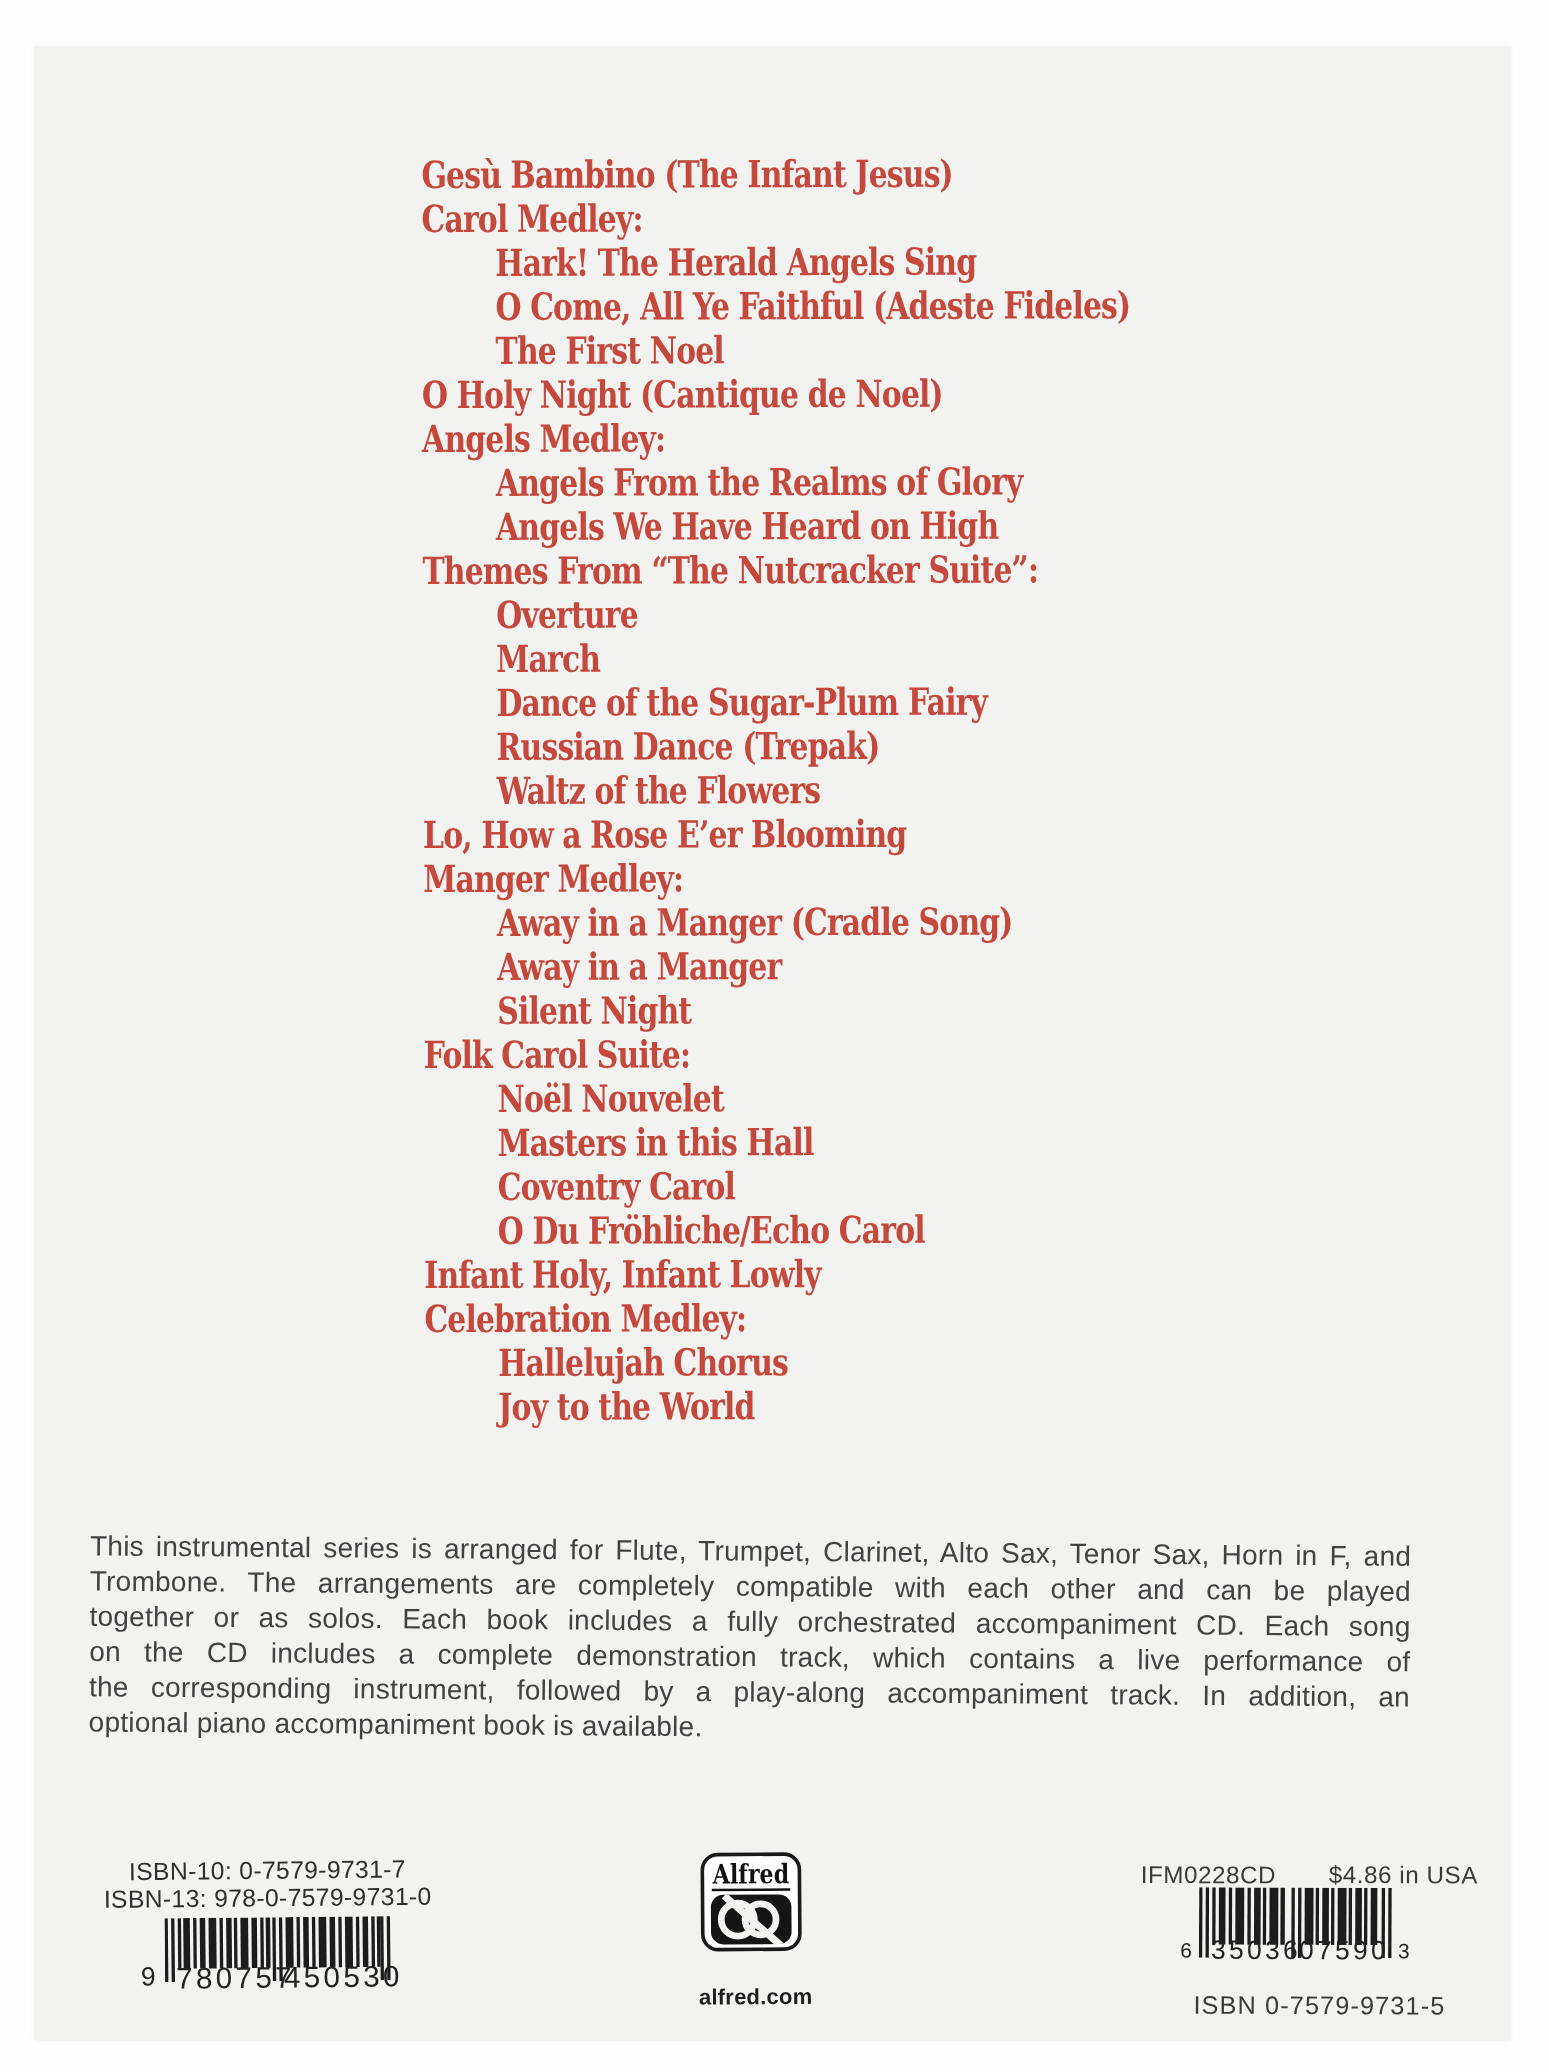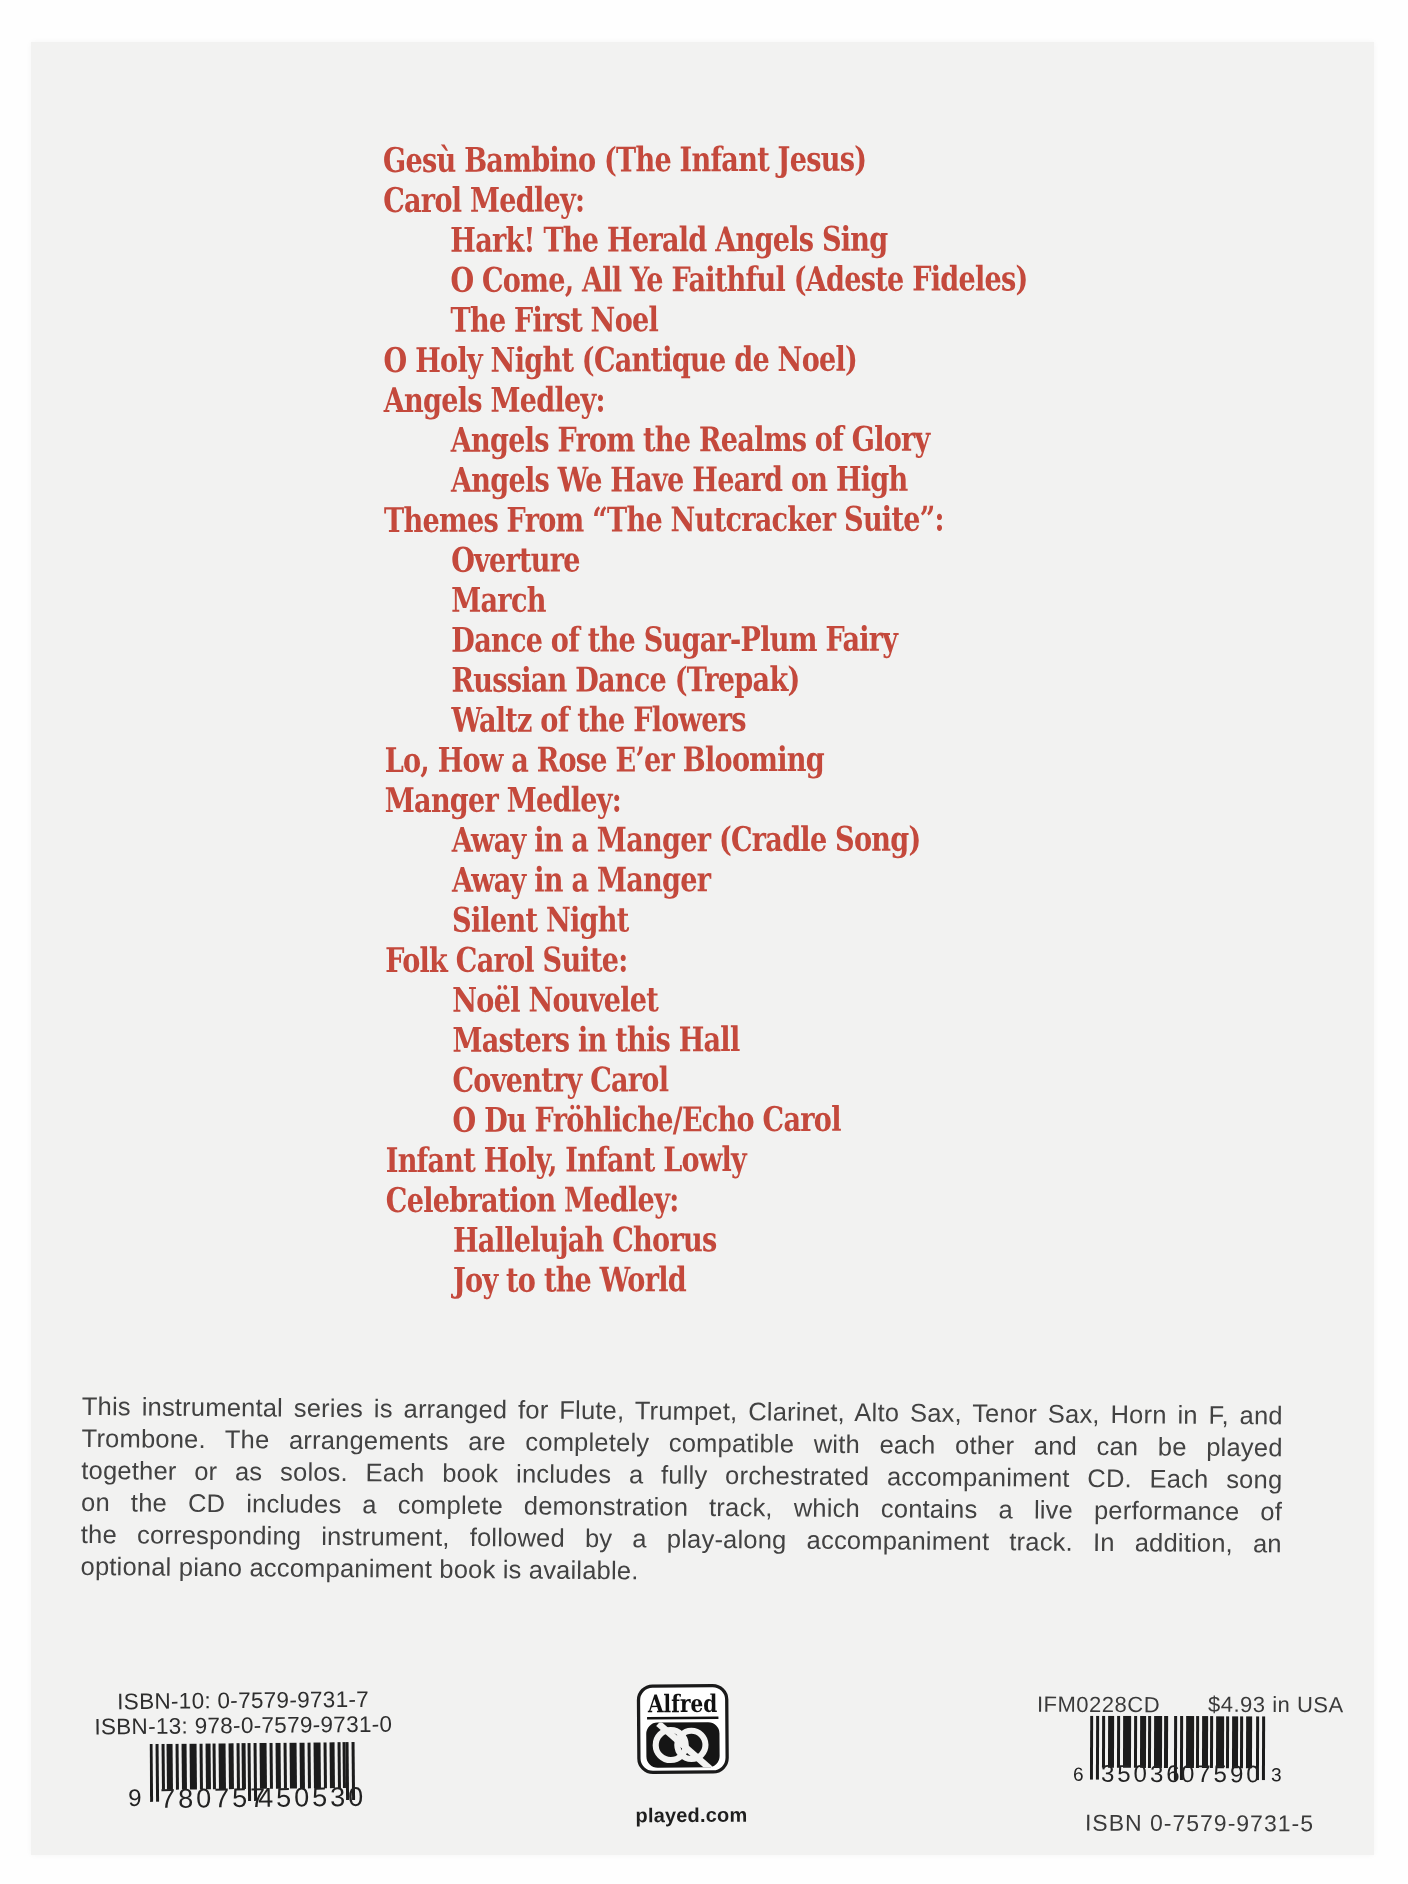--- a/index.html
+++ b/index.html
@@ -180,25 +180,25 @@
         <rect x="3" y="3" width="94" height="92" rx="15" fill="#ffffff" stroke="#1a1a1a" stroke-width="3.5"></rect>
         <text x="50" y="31" text-anchor="middle" textLength="74" lengthAdjust="spacingAndGlyphs" font-family="DejaVu Serif, serif" font-weight="bold" font-size="26" fill="#111">Alfred</text>
         <rect x="12" y="36" width="76" height="2.5" fill="#111"></rect>
         <rect x="11" y="42" width="78" height="48" rx="12" fill="#151515"></rect>
         <g clip-path="url(#blob)" stroke="#f2f2f1" fill="none">
           <circle cx="37" cy="66" r="16" stroke-width="6.5"></circle>
           <circle cx="59" cy="66" r="15" stroke-width="6.5"></circle>
           <line x1="24" y1="43" x2="86" y2="98" stroke-width="7"></line>
         </g>
       </svg>
-      <div class="site">played.com</div>
+      <div class="site">alfred.com</div>
     </div>
 
     <div class="catalog">IFM0228CD</div>
-    <div class="price">$4.93 in USA</div>
+    <div class="price">$4.86 in USA</div>
 
     <div class="upc">
       <svg width="176" height="64" viewBox="0 0 176 64">
         <g fill="#1c1c1c">
           <rect x="0" y="0" width="3" height="64"></rect>
             <rect x="6" y="0" width="3" height="64"></rect>
           <rect x="12" y="0" width="3" height="52"></rect>
             <rect x="18" y="0" width="6" height="52"></rect>
           <rect x="27" y="0" width="3" height="52"></rect>
             <rect x="33" y="0" width="8" height="52"></rect>

